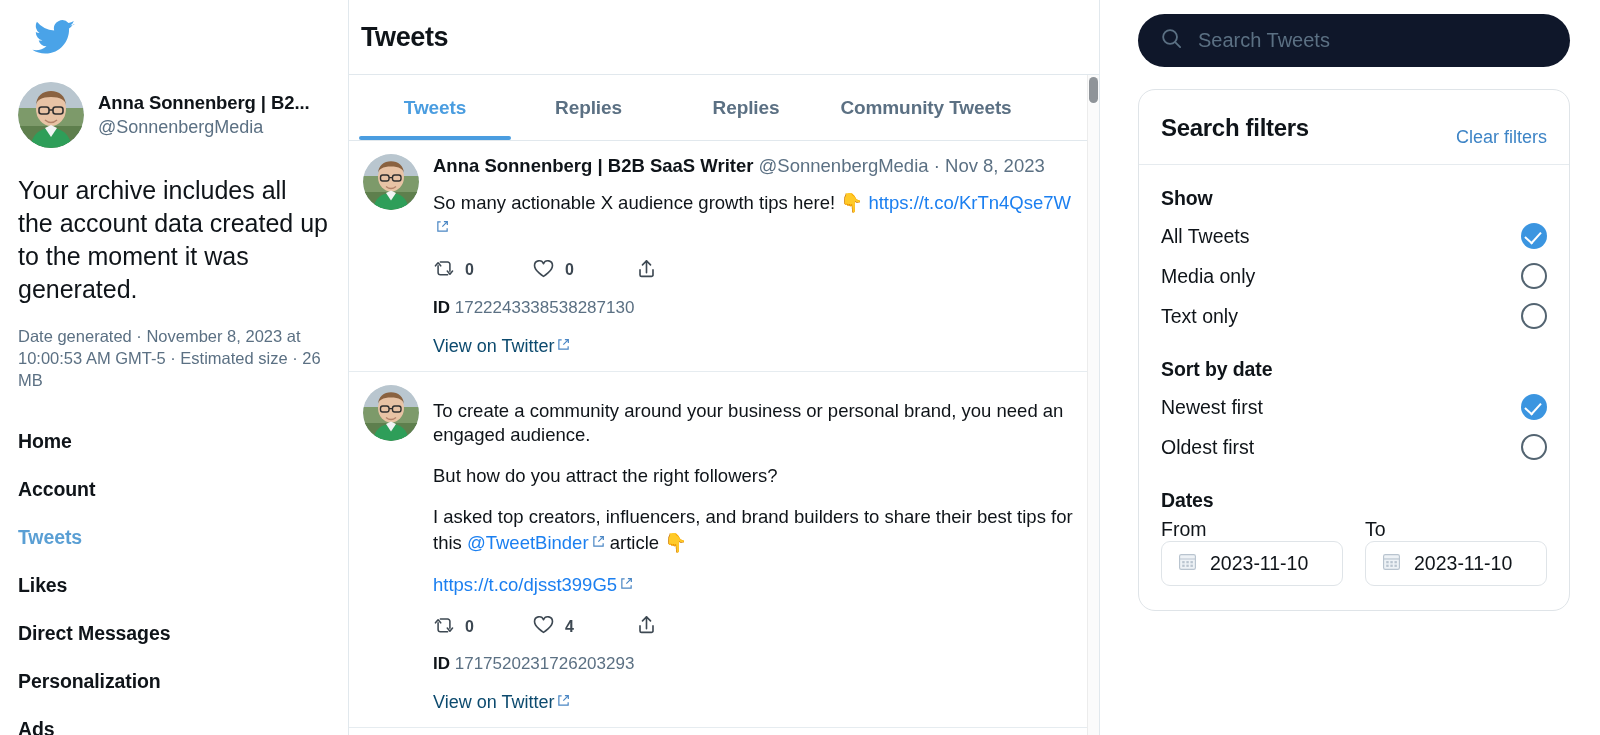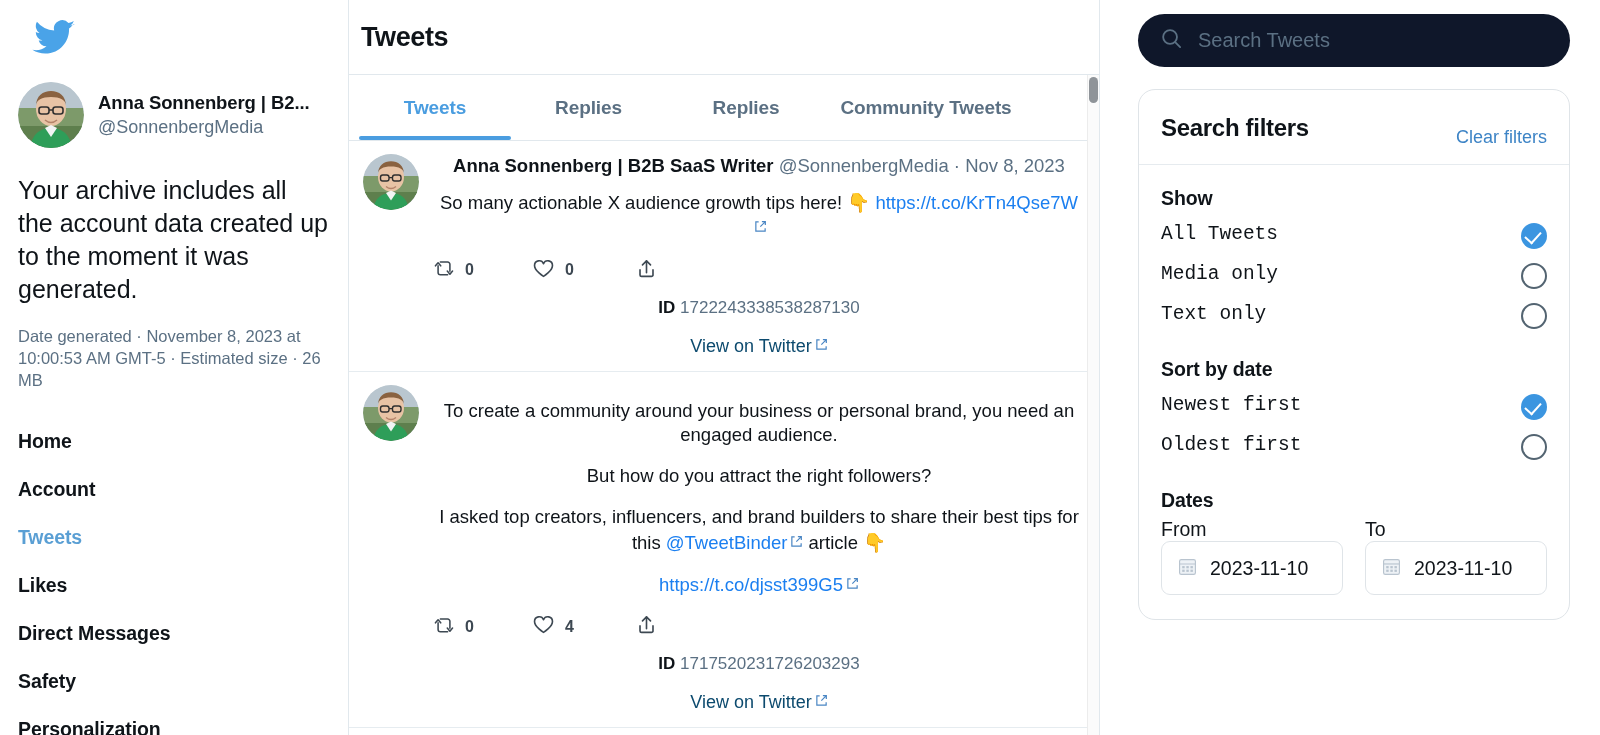--- a/index.html
+++ b/index.html
@@ -153,21 +153,21 @@
     gap: 14px;
   }
   .tw-avatar {
     width: 56px; height: 56px;
     flex: 0 0 56px;
     border-radius: 50%;
     overflow: hidden;
     background: #cfd9de;
   }
   .tw-avatar svg { display: block; width: 100%; height: 100%; }
-  .tw-body { flex: 1 1 auto; min-width: 0; text-align: center; }
+  .tw-body { flex: 1 1 auto; min-width: 0; }
   .tw-head {
     font-size: 18.5px;
     line-height: 1.25;
     white-space: nowrap;
   }
   .tw-author { font-weight: 700; color: #0f1419; }
   .tw-handle { color: #5b7083; font-weight: 400; }
   .tw-sep { color: #5b7083; }
   .tw-date { color: #5b7083; }
   .tw-text {
@@ -285,25 +285,24 @@
   .filters-body { padding: 22px 22px 24px 22px; }
   .group-title {
     font-size: 19.5px;
     font-weight: 700;
     color: #0f1419;
     margin-bottom: 6px;
     letter-spacing: -0.1px;
   }
   .opt-row {
     display: flex;
-    align-items: flex-start;
+    align-items: center;
     justify-content: space-between;
     padding: 7px 0;
     cursor: pointer;
-    font-family: Liberation Mono, monospace;
   }
   .opt-label { font-size: 19.5px; color: #0f1419; }
   .radio {
     width: 26px; height: 26px;
     border-radius: 50%;
     border: 2px solid #536471;
     flex: 0 0 26px;
     background: #fff;
   }
   .radio.checked {
@@ -325,21 +324,21 @@
     display: flex;
     gap: 22px;
     margin-top: 2px;
   }
   .date-col { flex: 1 1 0; }
   .date-lbl {
     font-size: 19.5px;
     color: #0f1419;
   }
   .date-field {
-    height: 54px;
+    height: 45px;
     border: 1px solid #dfe4e8;
     border-radius: 9px;
     display: flex;
     align-items: center;
     gap: 13px;
     padding: 0 16px;
     cursor: pointer;
     background: #fff;
   }
   .date-val { font-size: 19.5px; color: #0f1419; }
@@ -388,21 +387,20 @@
 
     <div class="archive-note">Your archive includes all the account data created up to the moment it was generated.</div>
     <div class="archive-meta">Date generated · November 8, 2023 at 10:00:53 AM GMT-5 · Estimated size · 26 MB</div>
 
     <nav class="nav">
       <div class="nav-item">Home</div>
       <div class="nav-item">Account</div>
       <div class="nav-item active">Tweets</div>
       <div class="nav-item">Likes</div>
       <div class="nav-item">Direct Messages</div>
-      <div class="nav-item">Safety</div>
       <div class="nav-item">Personalization</div>
       <div class="nav-item">Ads</div>
     </nav>
   </aside>
 
   <main class="center">
 
     <div class="center-header">
       <div class="center-title">Tweets</div>
     </div>

